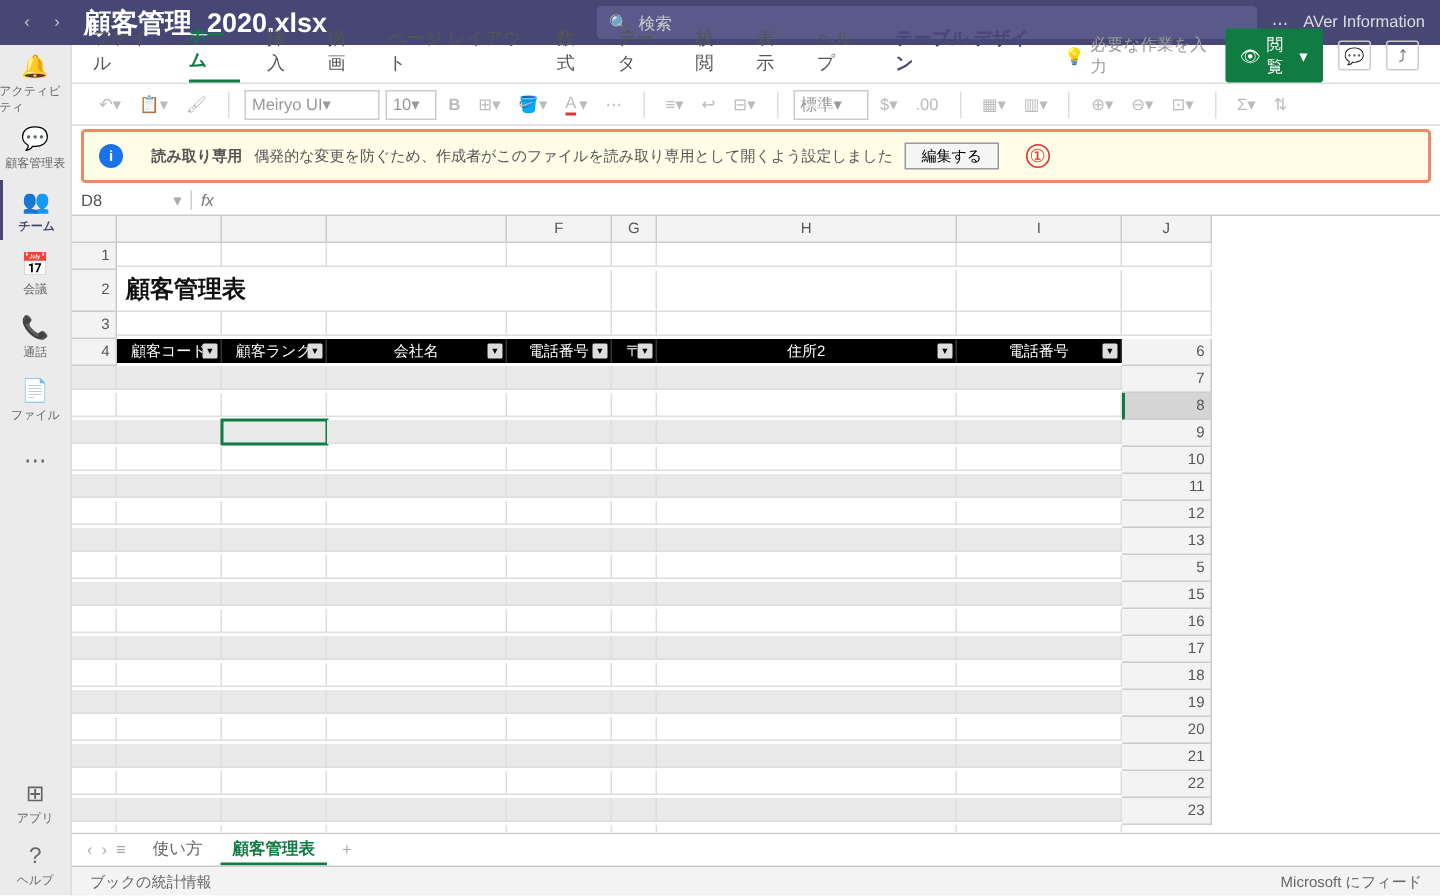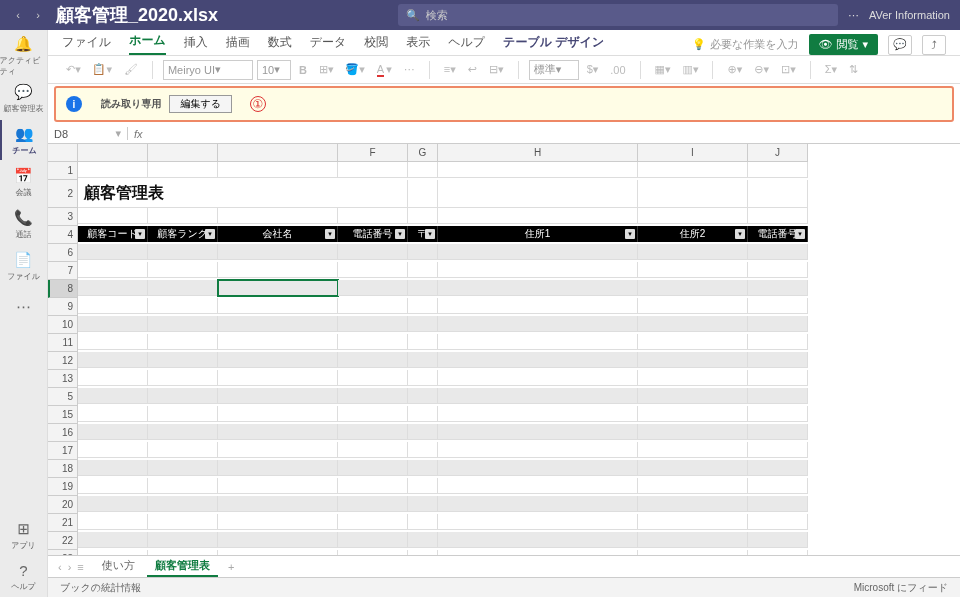--- a/index.html
+++ b/index.html
@@ -140,20 +140,21 @@
       </div>
     </div>
 
   <div class="content">
 
     <div class="tabs" id="tabs">
       <div class="tab">ファイル</div>
         <div class="tab active">ホーム</div>
         <div class="tab">挿入</div>
         <div class="tab">描画</div>
+        <div class="tab">ページ レイアウト</div>
         <div class="tab">数式</div>
         <div class="tab">データ</div>
         <div class="tab">校閲</div>
         <div class="tab">表示</div>
         <div class="tab">ヘルプ</div>
         <div class="tab design">テーブル デザイン</div>
         <div class="right">
         <div class="tell">
           <span>💡</span>
           <span>必要な作業を入力</span>
@@ -213,20 +214,21 @@
       <div class="grp">
         <span class="btn">Σ▾</span>
         <span class="btn">⇅</span>
       </div>
     </div>
 
     <div class="infobar-wrap">
       <div class="infobar">
         <div class="iicon">i</div>
         <span class="bold">読み取り専用</span>
+        <span>偶発的な変更を防ぐため、作成者がこのファイルを読み取り専用として開くよう設定しました</span>
         <button class="editbtn">編集する</button>
         <span class="annot">①</span>
       </div>
     </div>
 
     <div class="fbar">
       <div class="name">
           <span>D8</span>
           <span style="margin-left:auto;color:#aaa">▾</span>
         </div>
@@ -285,24 +287,20 @@
           </div>
           <div class="thdr">
             <span>電話番号</span>
             <span class="drop">▾</span>
           </div>
           <div class="thdr">
             <span>〒</span>
             <span class="drop">▾</span>
           </div>
           <div class="thdr">
-            <span>住所1</span>
-            <span class="drop">▾</span>
-          </div>
-          <div class="thdr">
             <span>住所2</span>
             <span class="drop">▾</span>
           </div>
           <div class="thdr">
             <span>電話番号</span>
             <span class="drop">▾</span>
           </div>
           <div class="rowhdr">6</div>
           <div class="cell band"></div>
           <div class="cell band"></div>

